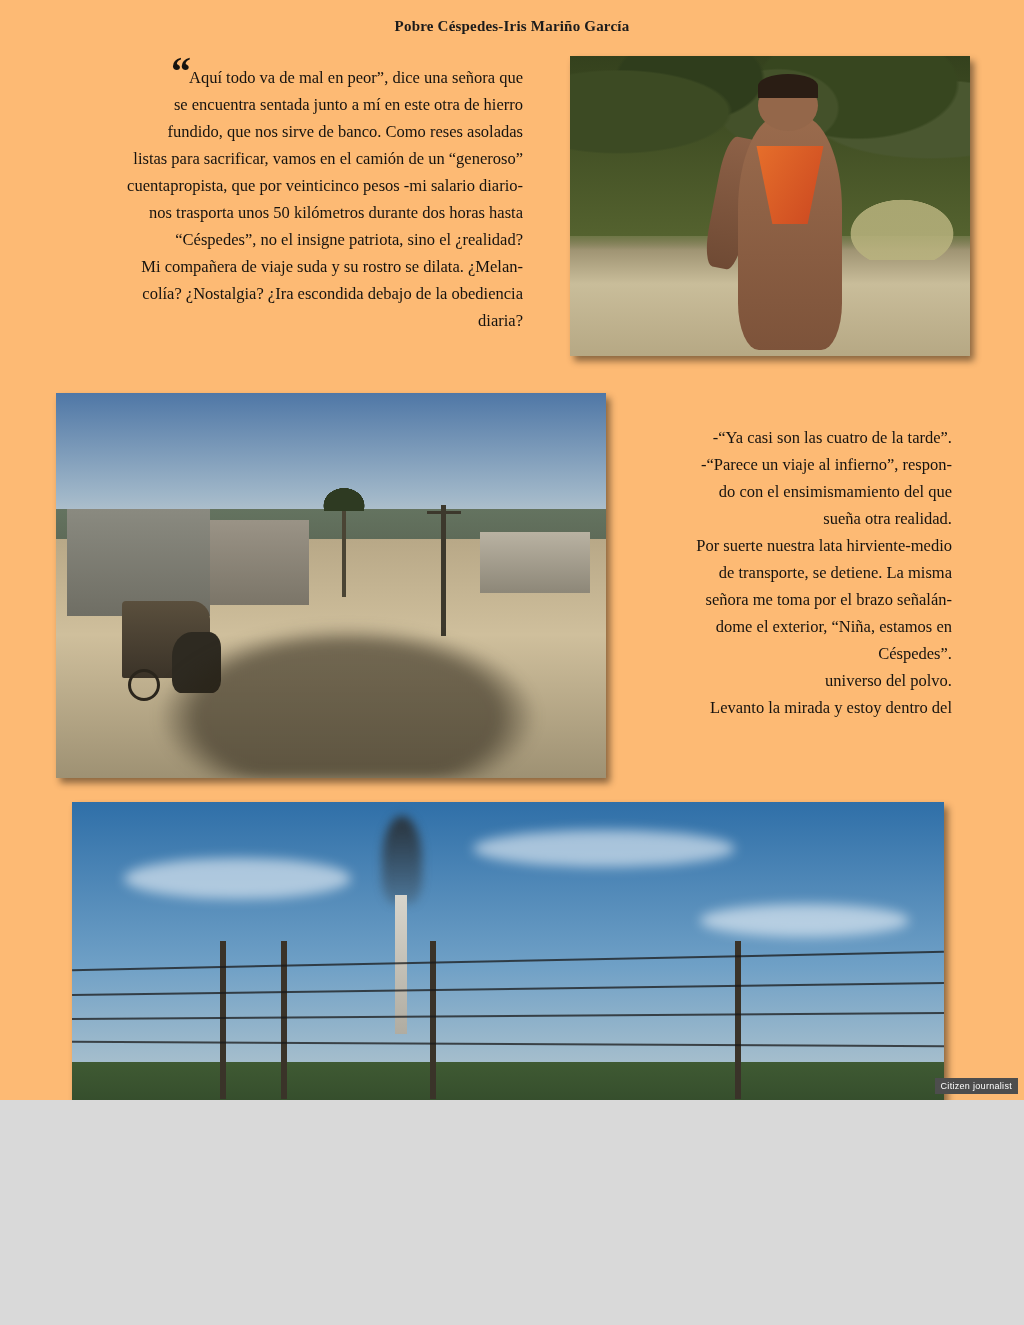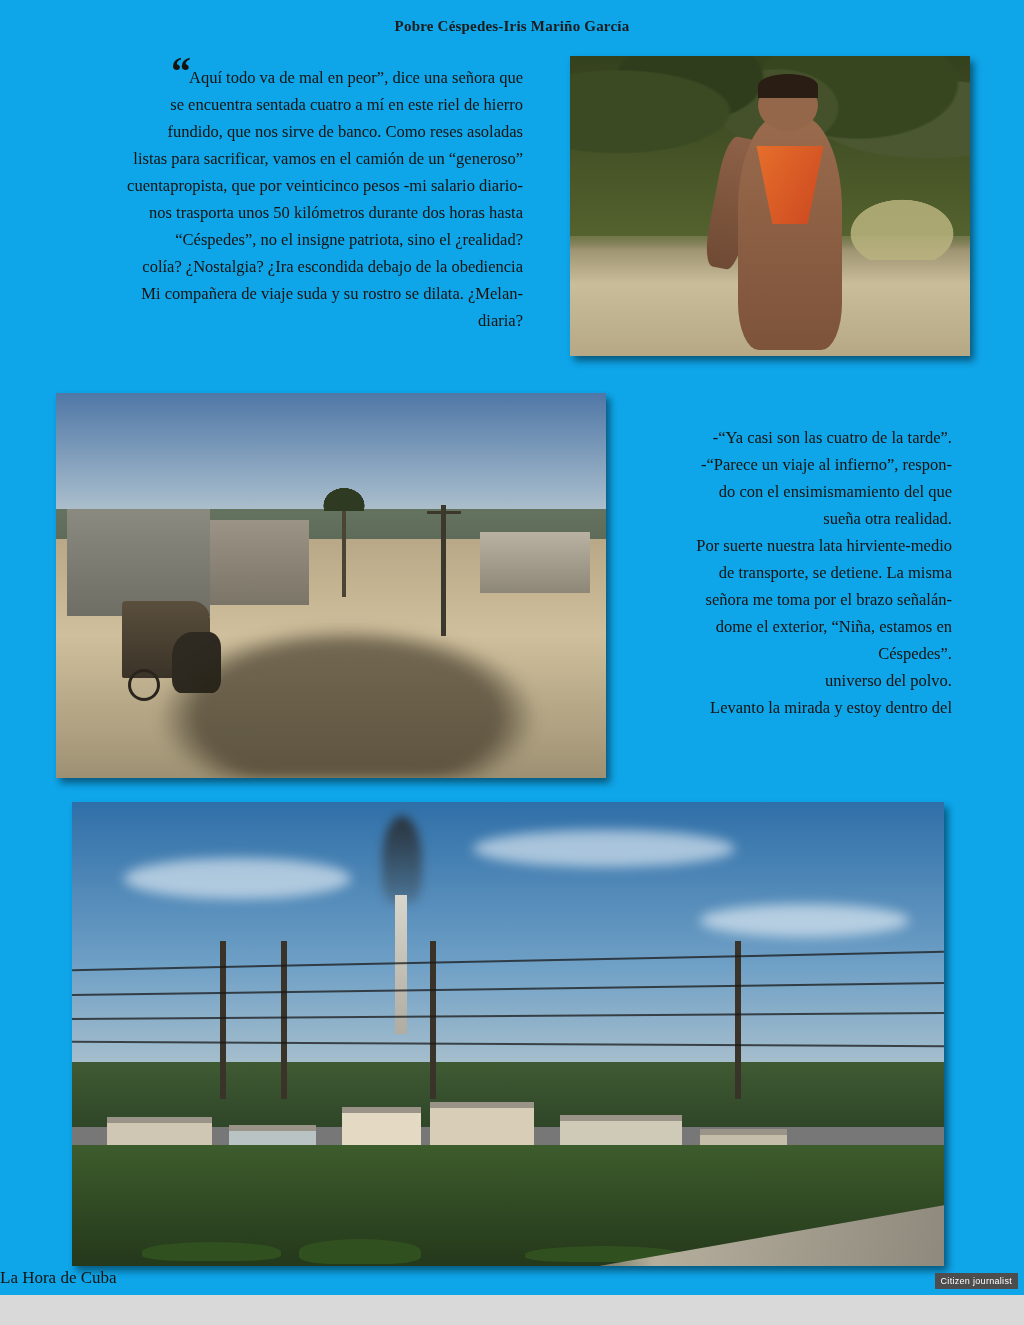--- a/index.html
+++ b/index.html
@@ -6,22 +6,22 @@
     margin: 0;
     padding: 0;
     background: #d9d9d9;
   }
   body {
     font-family: "Liberation Serif", serif;
   }
   .page {
     position: relative;
     width: 1024px;
-    height: 1295px;
-    background: #0ea5e9;
+    height: 1100px;
+    background: #fdba74;
     overflow: hidden;
     box-sizing: border-box;
   }
   .header-title {
     position: absolute;
     top: 18px;
     left: 0;
     width: 1024px;
     text-align: center;
     font-family: "Liberation Serif", serif;
@@ -312,28 +312,28 @@
     <div class="man-arm-l"></div>
     <div class="man-arm-r"></div>
     <div class="man-body"></div>
     <div class="man-top"></div>
     <div class="man-head"></div>
     <div class="man-hair"></div>
   </div>
 
   <div class="col-text" id="intro-text">
     <span class="quote-mark">“</span><span>Aquí todo va de mal en peor”, dice una señora que</span>
-    <span class="indent-1">se encuentra sentada cuatro a mí en este riel de hierro</span>
+    <span class="indent-1">se encuentra sentada junto a mí en este otra de hierro</span>
     <span class="indent-1">fundido, que nos sirve de banco. Como reses asoladas</span>
     <span class="para-line">listas para sacrificar, vamos en el camión de un “generoso”</span>
     <span class="para-line">cuentapropista, que por veinticinco pesos -mi salario diario-</span>
     <span class="para-line">nos trasporta unos 50 kilómetros durante dos horas hasta</span>
     <span class="para-line">“Céspedes”, no el insigne patriota, sino el ¿realidad?</span>
+    <span class="para-line">Mi compañera de viaje suda y su rostro se dilata. ¿Melan-</span>
     <span class="para-line">colía? ¿Nostalgia? ¿Ira escondida debajo de la obediencia</span>
-    <span class="para-line">Mi compañera de viaje suda y su rostro se dilata. ¿Melan-</span>
     <span class="para-line">diaria?</span>
   </div>
 
   <div class="photo" id="photo-street">
     <div class="sky"></div>
     <div class="hills"></div>
     <div class="road"></div>
     <div class="bldg-left"></div>
     <div class="bldg-left2"></div>
     <div class="bldg-right"></div>

